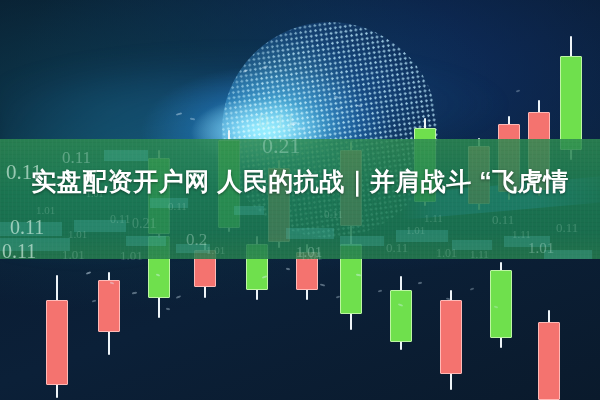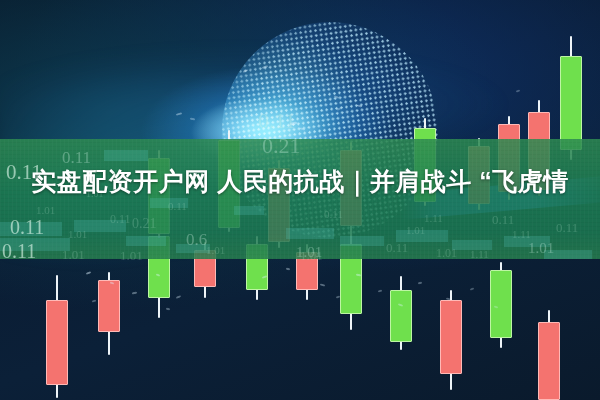--- a/index.html
+++ b/index.html
@@ -279,21 +279,21 @@
       <div class="num dim" style="left: 62px; top: 148px; font-size: 17px;">0.11</div>
       <div class="num " style="left: 6px; top: 160px; font-size: 21px;">0.11</div>
       <div class="num faint" style="left: 36px; top: 204px; font-size: 11px;">1.01</div>
       <div class="num " style="left: 10px; top: 216px; font-size: 20px;">0.11</div>
       <div class="num " style="left: 2px; top: 240px; font-size: 20px;">0.11</div>
       <div class="num faint" style="left: 68px; top: 228px; font-size: 11px;">1.01</div>
       <div class="num faint" style="left: 62px; top: 247px; font-size: 13px;">1.01</div>
       <div class="num faint" style="left: 110px; top: 212px; font-size: 12px;">0.11</div>
       <div class="num faint" style="left: 132px; top: 216px; font-size: 14px;">0.21</div>
       <div class="num faint" style="left: 120px; top: 248px; font-size: 13px;">1.01</div>
-      <div class="num dim" style="left: 186px; top: 230px; font-size: 17px;">0.6</div>
+      <div class="num dim" style="left: 186px; top: 230px; font-size: 17px;">0.2</div>
       <div class="num faint" style="left: 206px; top: 244px; font-size: 11px;">1.01</div>
       <div class="num dim" style="left: 296px; top: 244px; font-size: 15px;">1.01</div>
       <div class="num faint" style="left: 386px; top: 240px; font-size: 13px;">0.11</div>
       <div class="num faint" style="left: 406px; top: 224px; font-size: 11px;">1.01</div>
       <div class="num faint" style="left: 424px; top: 212px; font-size: 11px;">1.11</div>
       <div class="num faint" style="left: 492px; top: 212px; font-size: 13px;">0.11</div>
       <div class="num faint" style="left: 512px; top: 228px; font-size: 11px;">1.11</div>
       <div class="num faint" style="left: 436px; top: 246px; font-size: 12px;">1.01</div>
       <div class="num faint" style="left: 470px; top: 248px; font-size: 11px;">1.11</div>
       <div class="num dim" style="left: 528px; top: 240px; font-size: 15px;">1.01</div>

